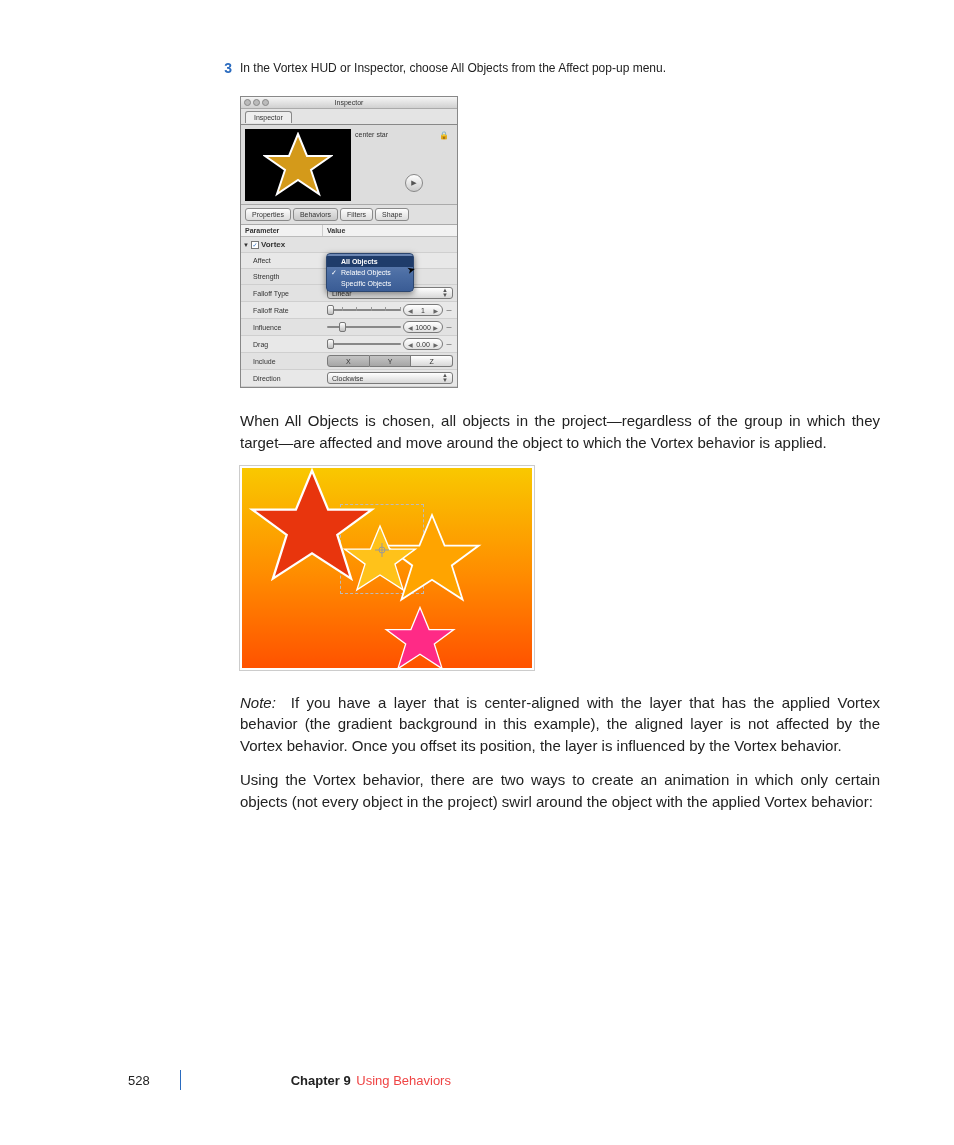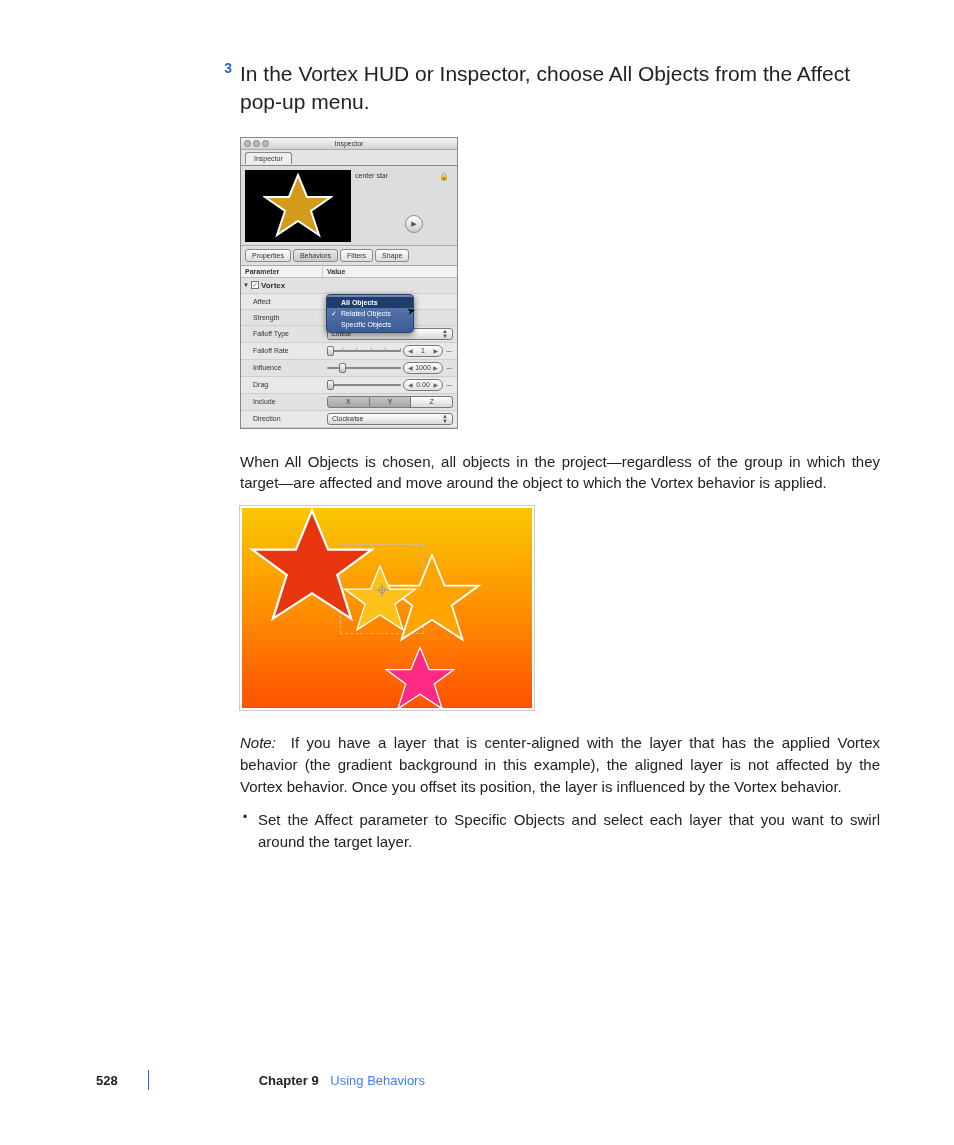--- a/index.html
+++ b/index.html
@@ -21,21 +21,21 @@
   .step-num {
     color: #2a6bbf;
     font-weight: 700;
     font-size: 14px;
     width: 16px;
     text-align: right;
     margin-left: -24px;
     margin-right: 8px;
     flex-shrink: 0;
   }
-  .step-text { font-size: 21px; line-height: 1.35; }
+  .step-text { font-size: 12px; line-height: 1.35; }
   .para { font-size: 15px; line-height: 1.45; margin-bottom: 12px; text-align: justify; text-justify: inter-word; }
   .note-label { font-weight: 400; font-style: italic; }
   ul.bullets { list-style: none; padding-left: 18px; }
   ul.bullets li { position: relative; font-size: 15px; line-height: 1.45; margin-bottom: 10px; text-align: justify; }
   ul.bullets li::before { content: "•"; position: absolute; left: -15px; top: 0; font-size: 12px; }
 
   .inspector {
     width: 218px;
     background: #d9d9d9;
     border: 1px solid #888;
@@ -105,24 +105,24 @@
     background: linear-gradient(180deg, #f9c800 0%, #ff8a00 55%, #ff5200 100%);
     position: relative; margin-bottom: 22px;
   }
   .bbox { position: absolute; border: 1px dashed #bbb; }
 
   .footer {
     position: absolute; left: 96px; bottom: 55px; width: 780px;
     display: flex; align-items: center; gap: 30px;
     font-size: 13px;
   }
-  .page-num { font-weight: 700; }
+  .page-num { font-weight: 400; margin-left: 32px; }
   .divider { width: 1px; height: 20px; background: #2a6bbf; }
   .chapter-label { font-weight: 600; margin-top: 24px; }
-  .chapter-title { color: #3b82f6; margin-left: 8px; }
+  .chapter-title { color: #ef4444; margin-left: 2px; }
 </style>
 </head>
 <body>
 
 <div class="content">
   <div class="step-line">
     <span class="step-num">3</span>
     <span class="step-text">In the Vortex HUD or Inspector, choose All Objects from the Affect pop-up menu.</span>
   </div>
 
@@ -292,23 +292,23 @@
         <line x1="0" y1="-7" x2="0" y2="7" stroke="#999"></line>
       </g>
     </svg>
   </div>
 
   <p class="para">
     <span class="note-label">Note:</span>
     &nbsp;<span>If you have a layer that is center-aligned with the layer that has the applied Vortex behavior (the gradient background in this example), the aligned layer is not affected by the Vortex behavior. Once you offset its position, the layer is influenced by the Vortex behavior.</span>
   </p>
 
+  <p class="para">Using the Vortex behavior, there are two ways to create an animation in which only certain objects (not every object in the project) swirl around the object with the applied Vortex behavior:</p>
 
   <ul class="bullets">
-    <li>Set the Affect parameter to Specific Objects and select each layer that you want to swirl around the target layer.</li>
   </ul>
 </div>
 
 <div class="footer">
   <span class="page-num">528</span>
   <span class="divider"></span>
   <span style="margin-left:80px;">
     <span class="chapter-label">Chapter 9</span>
     <span class="chapter-title">Using Behaviors</span>
   </span>

